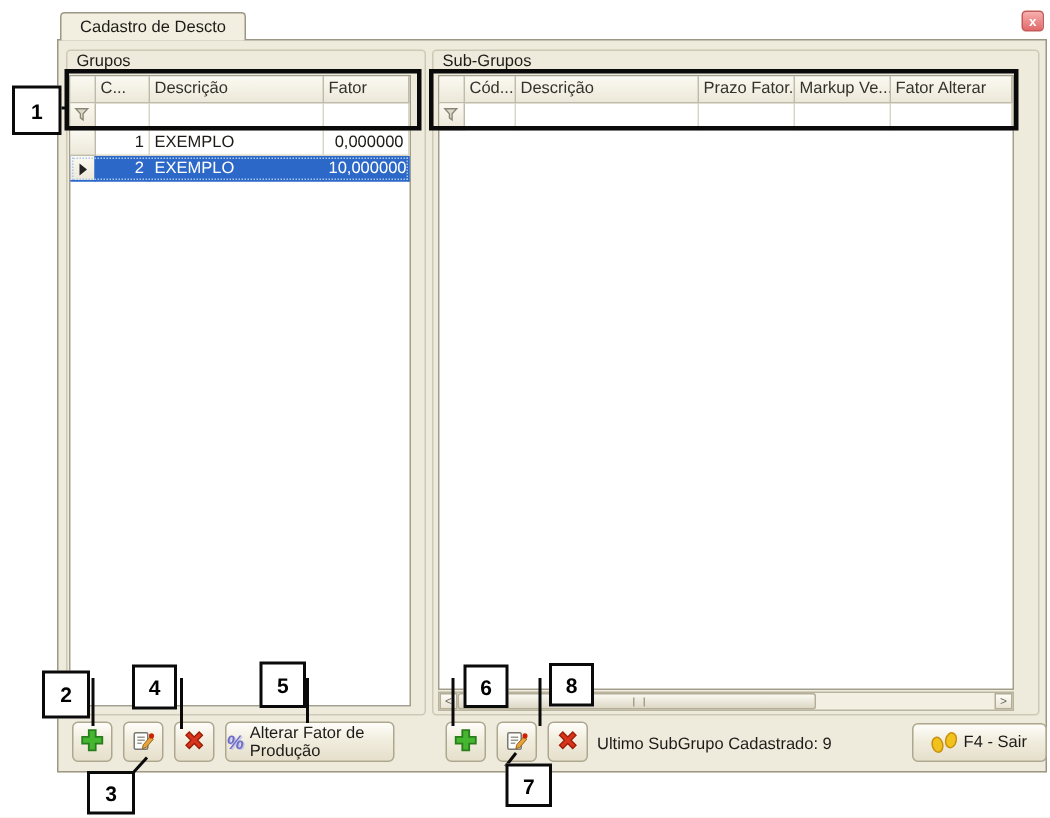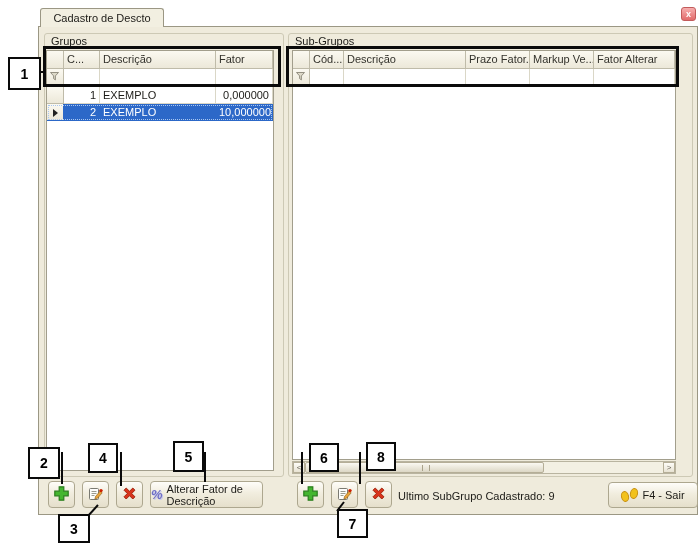--- a/index.html
+++ b/index.html
@@ -147,21 +147,21 @@
     <circle cx="14" cy="5.6" r="1.7" fill="#CC2200"></circle>
       </svg></span>
 </div>
 <div class="abs tool-btn" style="left:116px;top:481px;width:27px;height:27px;">
   <span><svg width="17" height="17" viewBox="0 0 17 17">
         <path d="M3 5.2L5.2 3l3.3 3.3L11.8 3 14 5.2 10.7 8.5 14 11.8 11.8 14 8.5 10.7 5.2 14 3 11.8 6.3 8.5z" fill="#D8341C" stroke="#9C1F08" stroke-width="0.9"></path>
       </svg></span>
 </div>
 <div class="abs tool-btn" style="left:150px;top:481px;width:113px;height:27px;">
   <span class="pct">%</span>
-  <span>Alterar Fator de Descrição</span>
+  <span>Alterar Fator de Produção</span>
 </div>
 
 <div class="abs tool-btn" style="left:297px;top:481px;width:27px;height:27px;">
   <span><svg width="17" height="17" viewBox="0 0 17 17">
         <path d="M6.2 1.8h4.6v4.4h4.4v4.6h-4.4v4.4H6.2v-4.4H1.8V6.2h4.4z" fill="#44B62F" stroke="#2A7D1D" stroke-width="1.2"></path>
       </svg></span>
 </div>
 <div class="abs tool-btn" style="left:331px;top:481px;width:27px;height:27px;">
   <span><svg width="17" height="17" viewBox="0 0 17 17">
     <rect x="2.5" y="3.5" width="9" height="11" rx="1" fill="#FDFDFB" stroke="#7A7A72"></rect>

